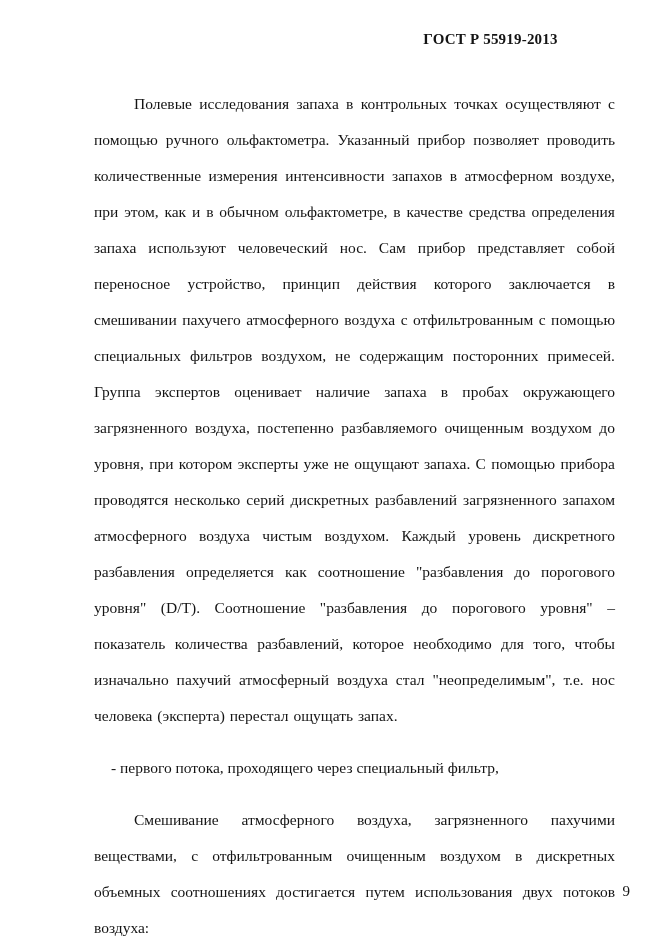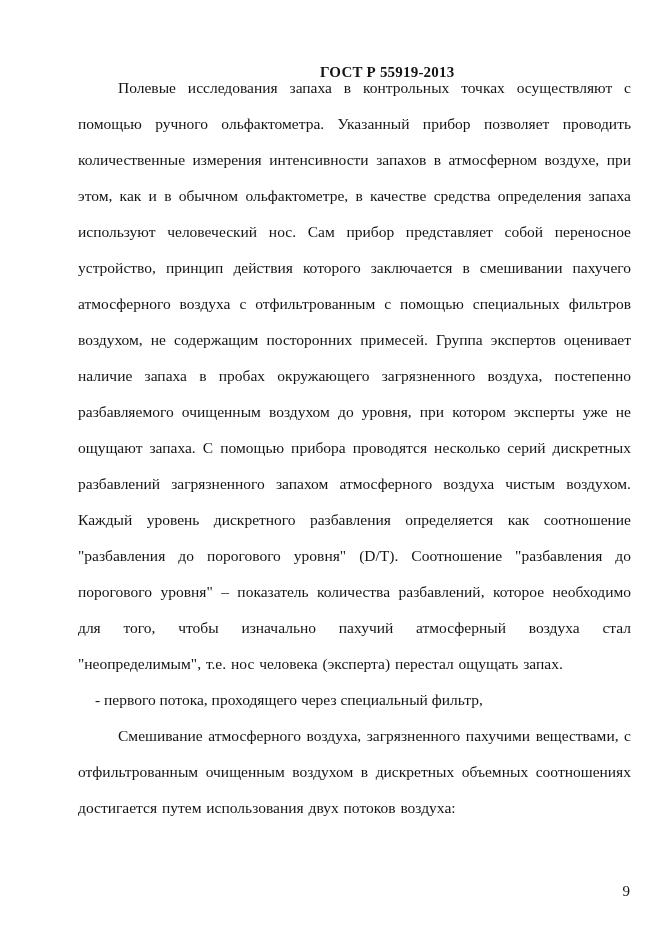--- a/index.html
+++ b/index.html
@@ -16,33 +16,33 @@
   .page {
     position: absolute;
     inset: 0;
     background: #ffffff;
   }
   .doc-header {
     position: absolute;
     top: 31px;
     left: 320px;
     right: 0;
+    text-align: center;
     font-weight: bold;
     font-size: 15px;
     letter-spacing: 0.2px;
-    margin-top: 33px;
   }
   .content {
     position: absolute;
     top: 70px;
     left: 78px;
     width: 553px;
   }
   .para {
-    margin: 0;
+    margin: 16px;
     font-size: 15.5px;
     line-height: 36px;
     text-align: justify;
     text-indent: 40px;
     word-spacing: 1px;
   }
   .para.list-item {
     text-align: left;
     text-indent: 17px;
     word-spacing: normal;

